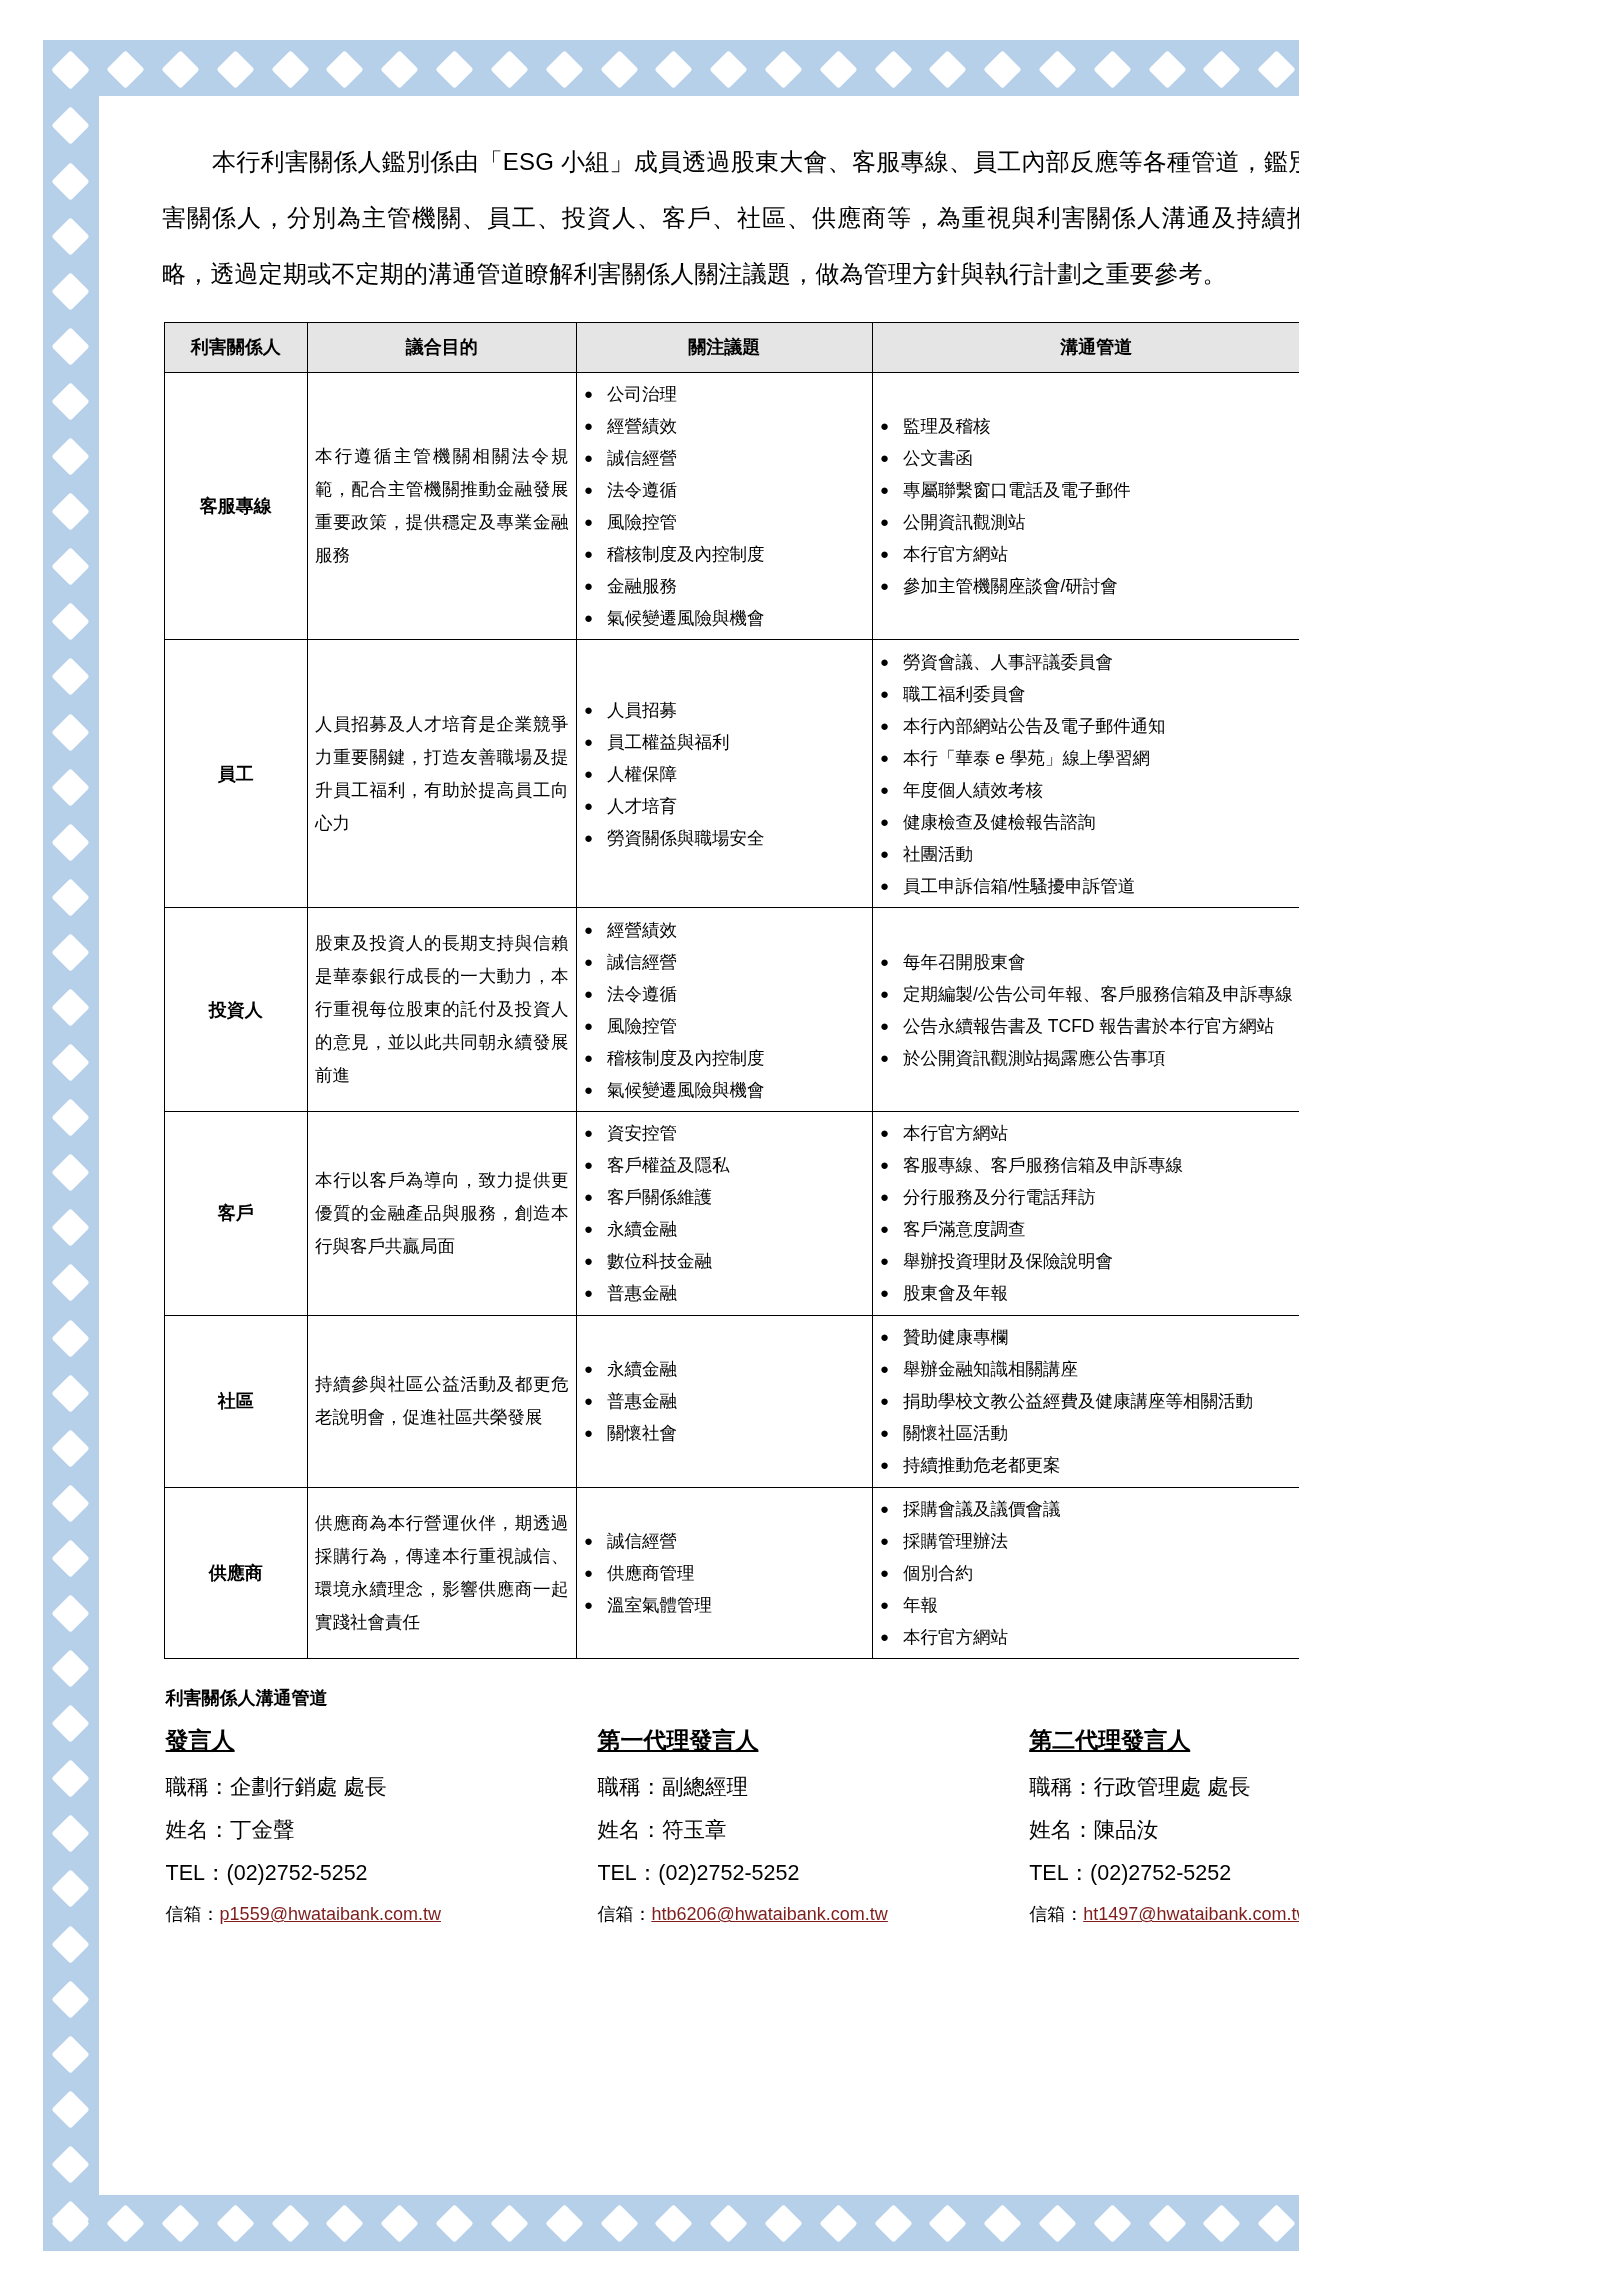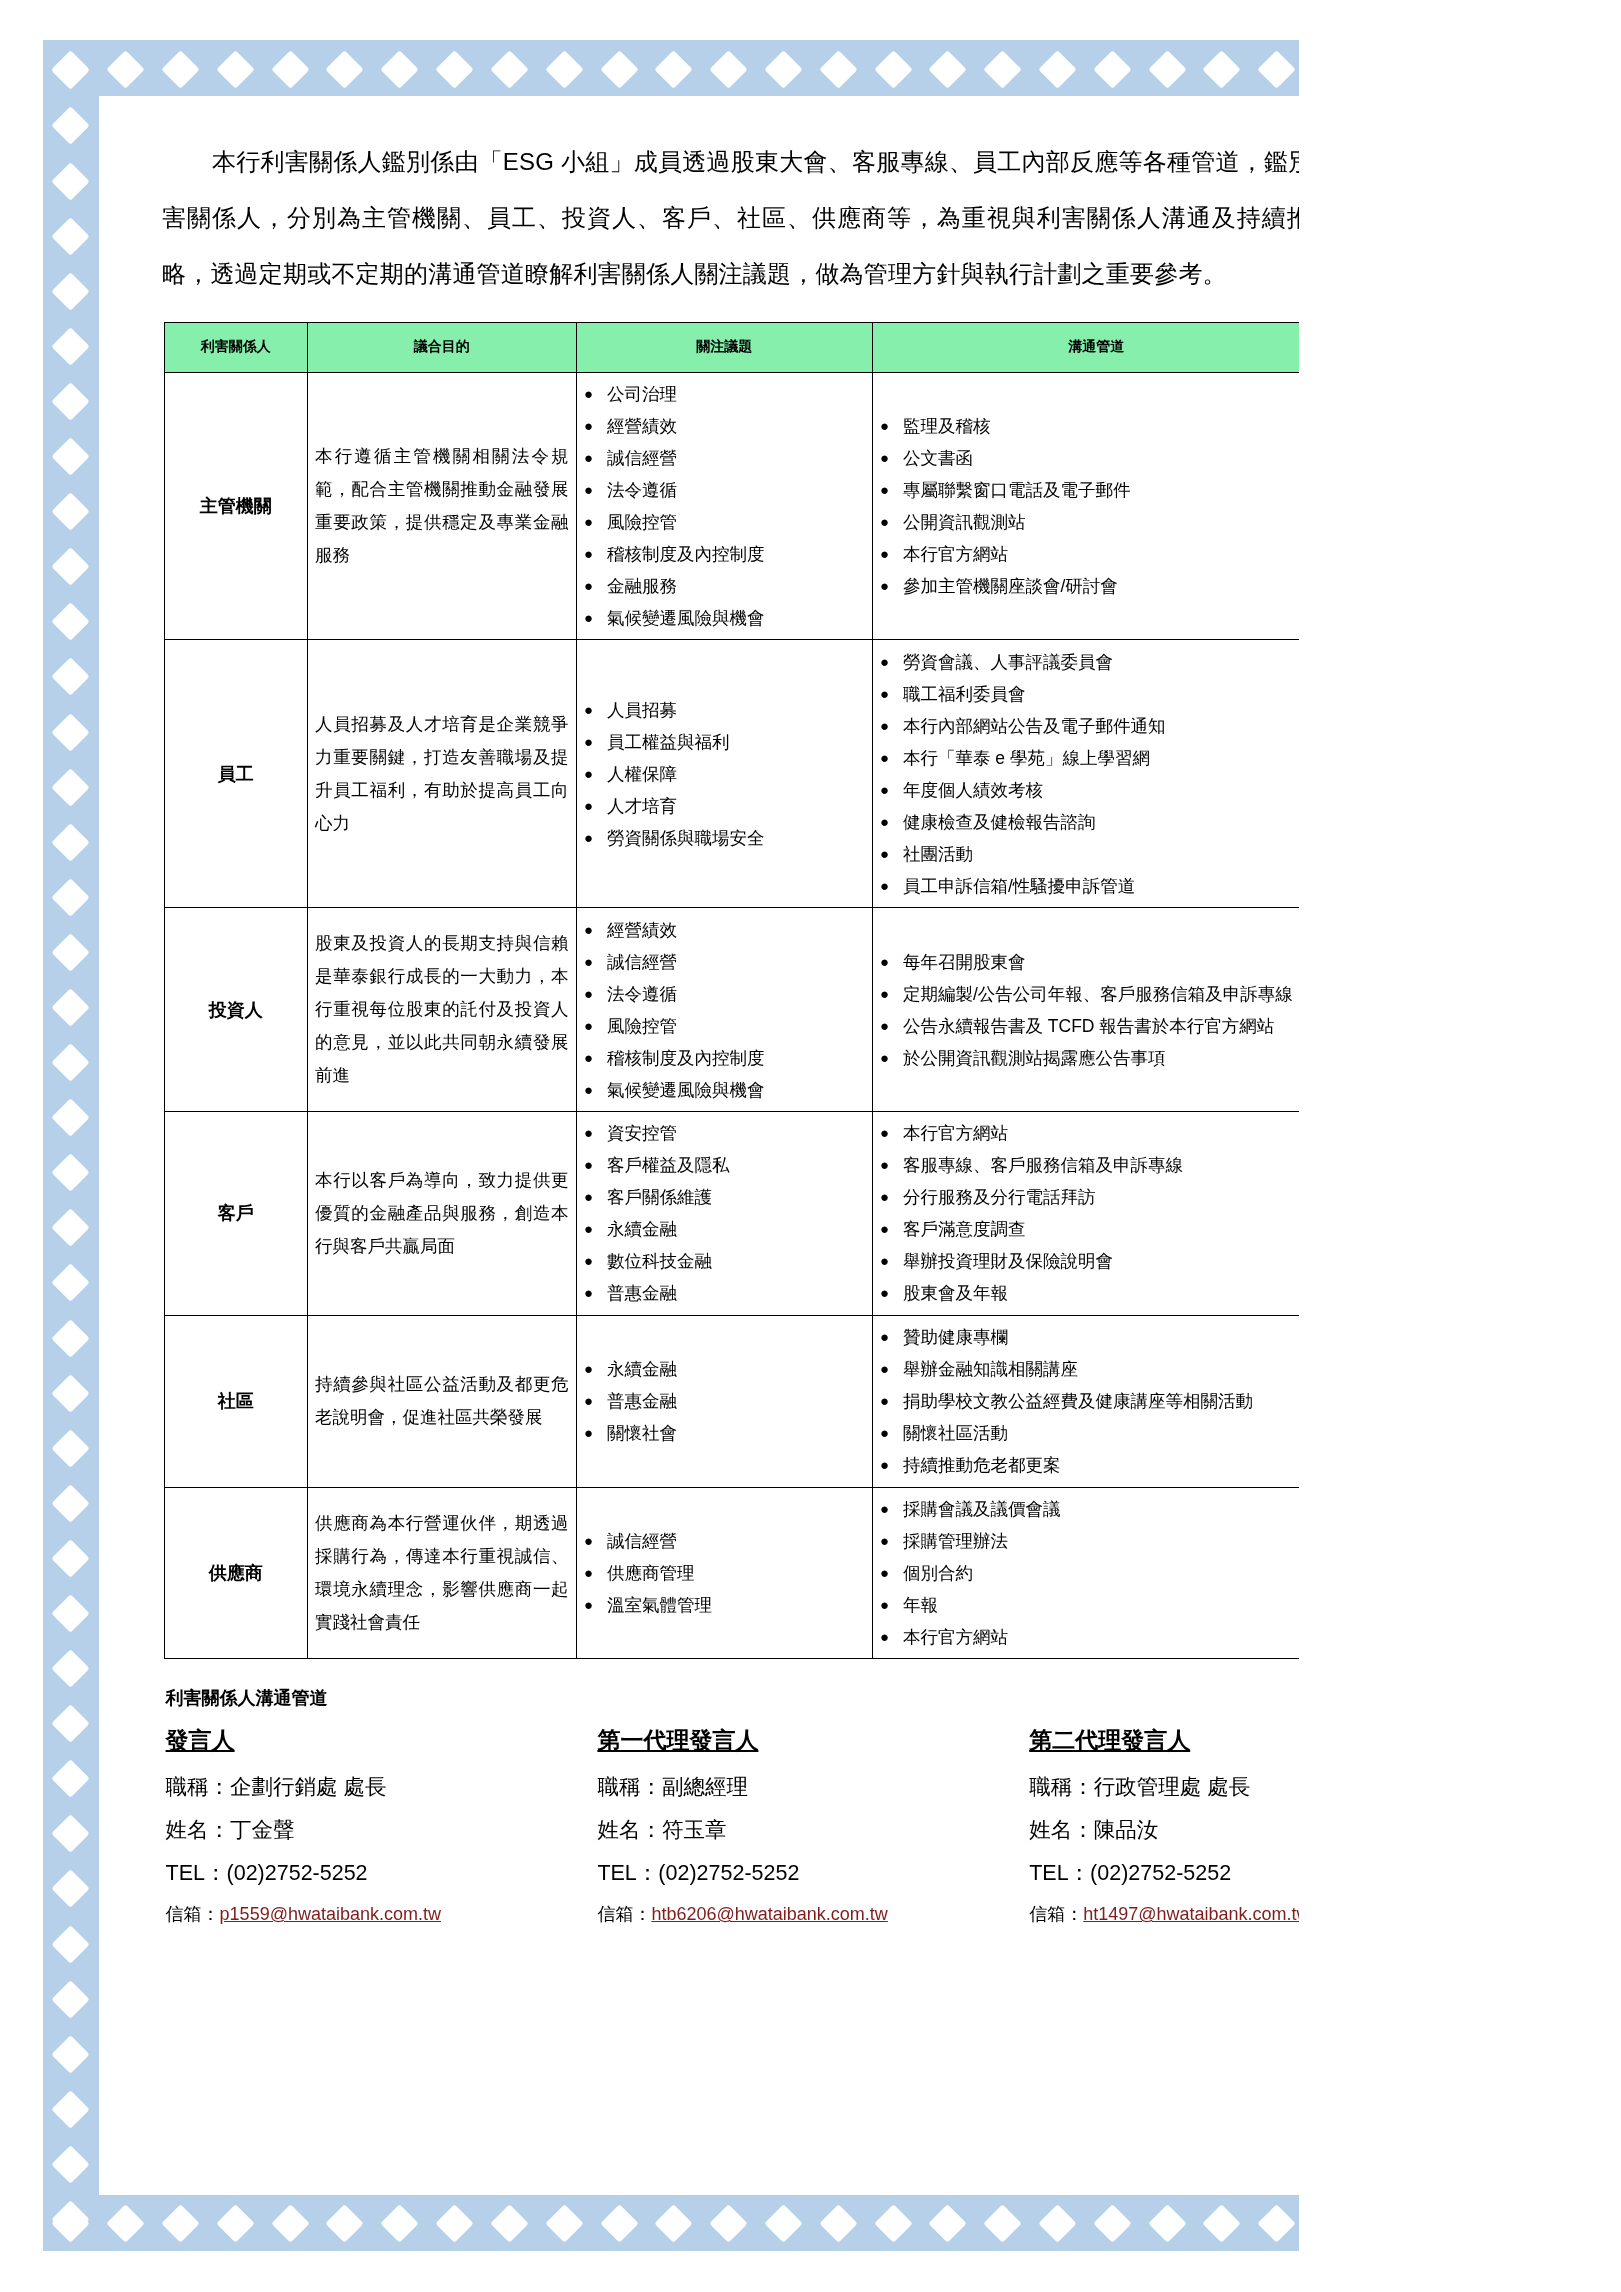--- a/index.html
+++ b/index.html
@@ -77,22 +77,22 @@
     table-layout:fixed;
     margin-left:1.8px;
   }
   table.st th, table.st td{
     border:1.3px solid #000;
     vertical-align:middle;
     padding:5.4px 7.2px;
     box-sizing:border-box;
   }
   table.st thead th{
-    background:#86efac;
-    font-size:14px;
+    background:#e5e5e5;
+    font-size:18px;
     font-weight:bold;
     text-align:center;
     height:50px;
     color:#000;
   }
   col.c1{width:143px;}
   col.c2{width:269px;}
   col.c3{width:296px;}
   col.c4{width:448px;}
   col.c5{width:143px;}
@@ -327,21 +327,21 @@
         <tr>
           <th>利害關係人</th>
           <th>議合目的</th>
           <th>關注議題</th>
           <th>溝通管道</th>
           <th>溝通頻率</th>
         </tr>
       </thead>
       <tbody id="tbody">
           <tr>
-            <td class="stakeholder">主管機關</td>
+            <td class="stakeholder">客服專線</td>
             <td class="purpose">本行遵循主管機關相關法令規範，配合主管機關推動金融發展重要政策，提供穩定及專業金融服務</td>
             <td class="topics">
               <ul class="bul">
                 <li>公司治理</li>
                 <li>經營績效</li>
                 <li>誠信經營</li>
                 <li>法令遵循</li>
                 <li>風險控管</li>
                 <li>稽核制度及內控制度</li>
                 <li>金融服務</li>

